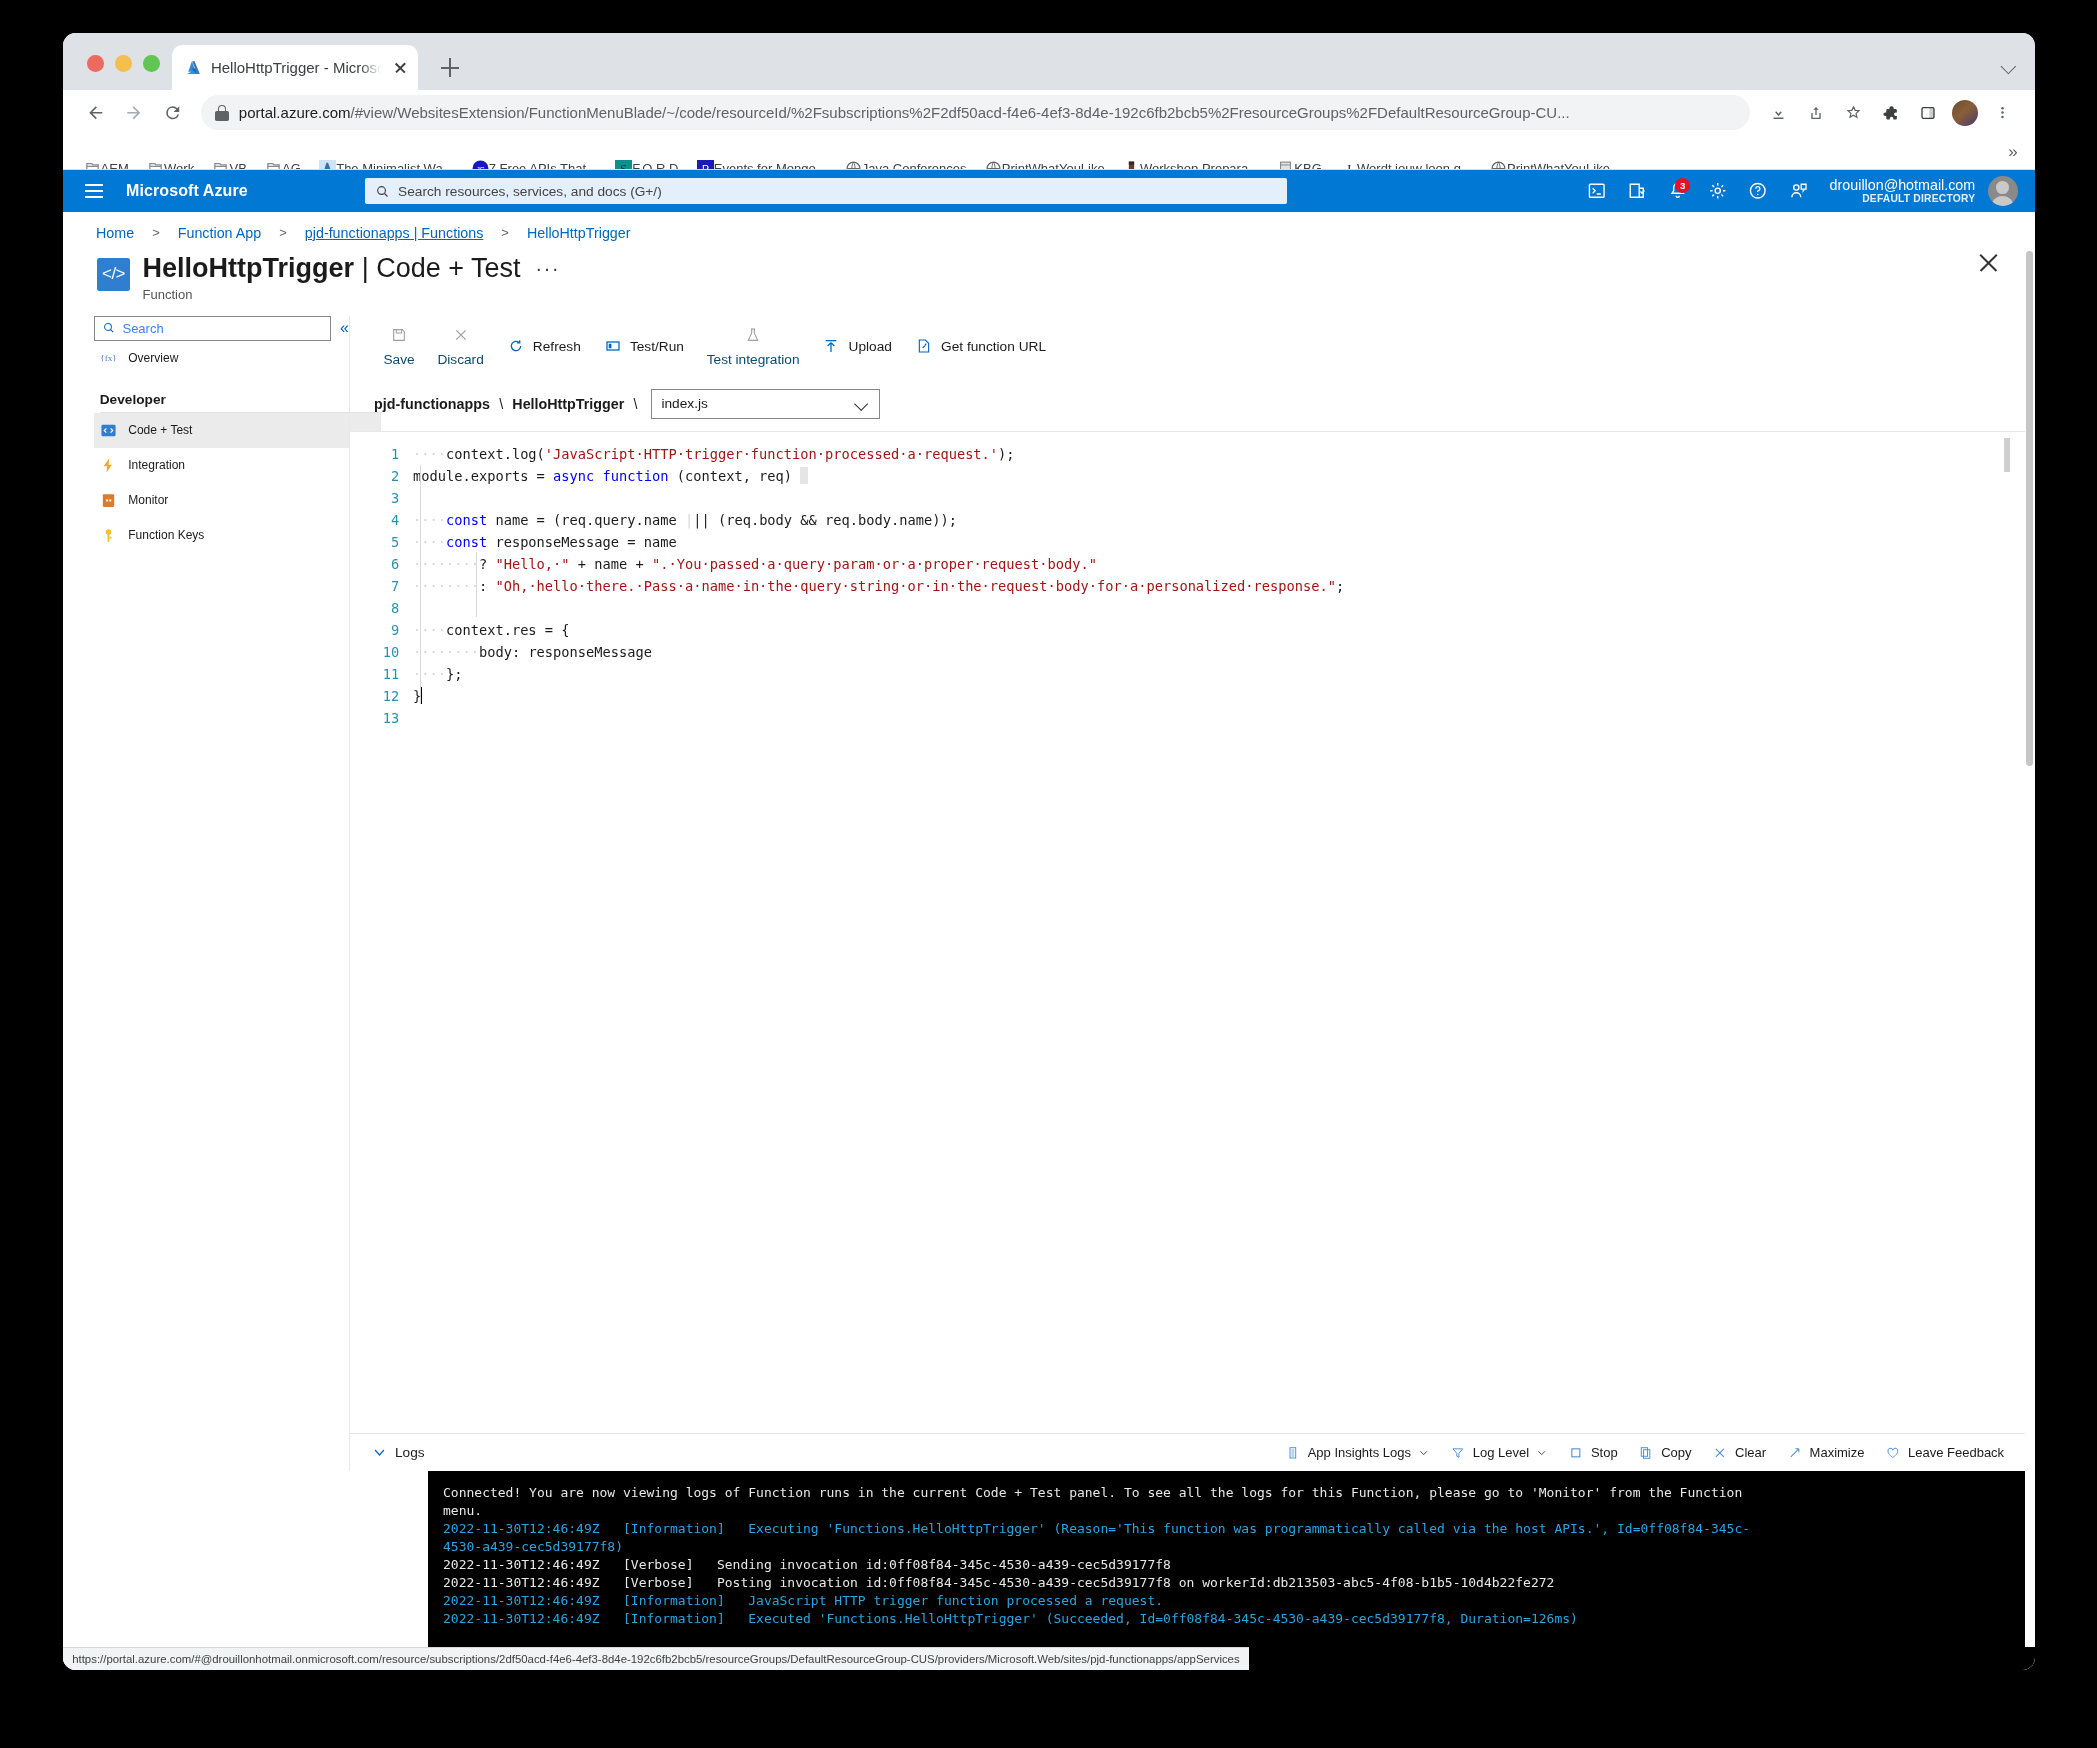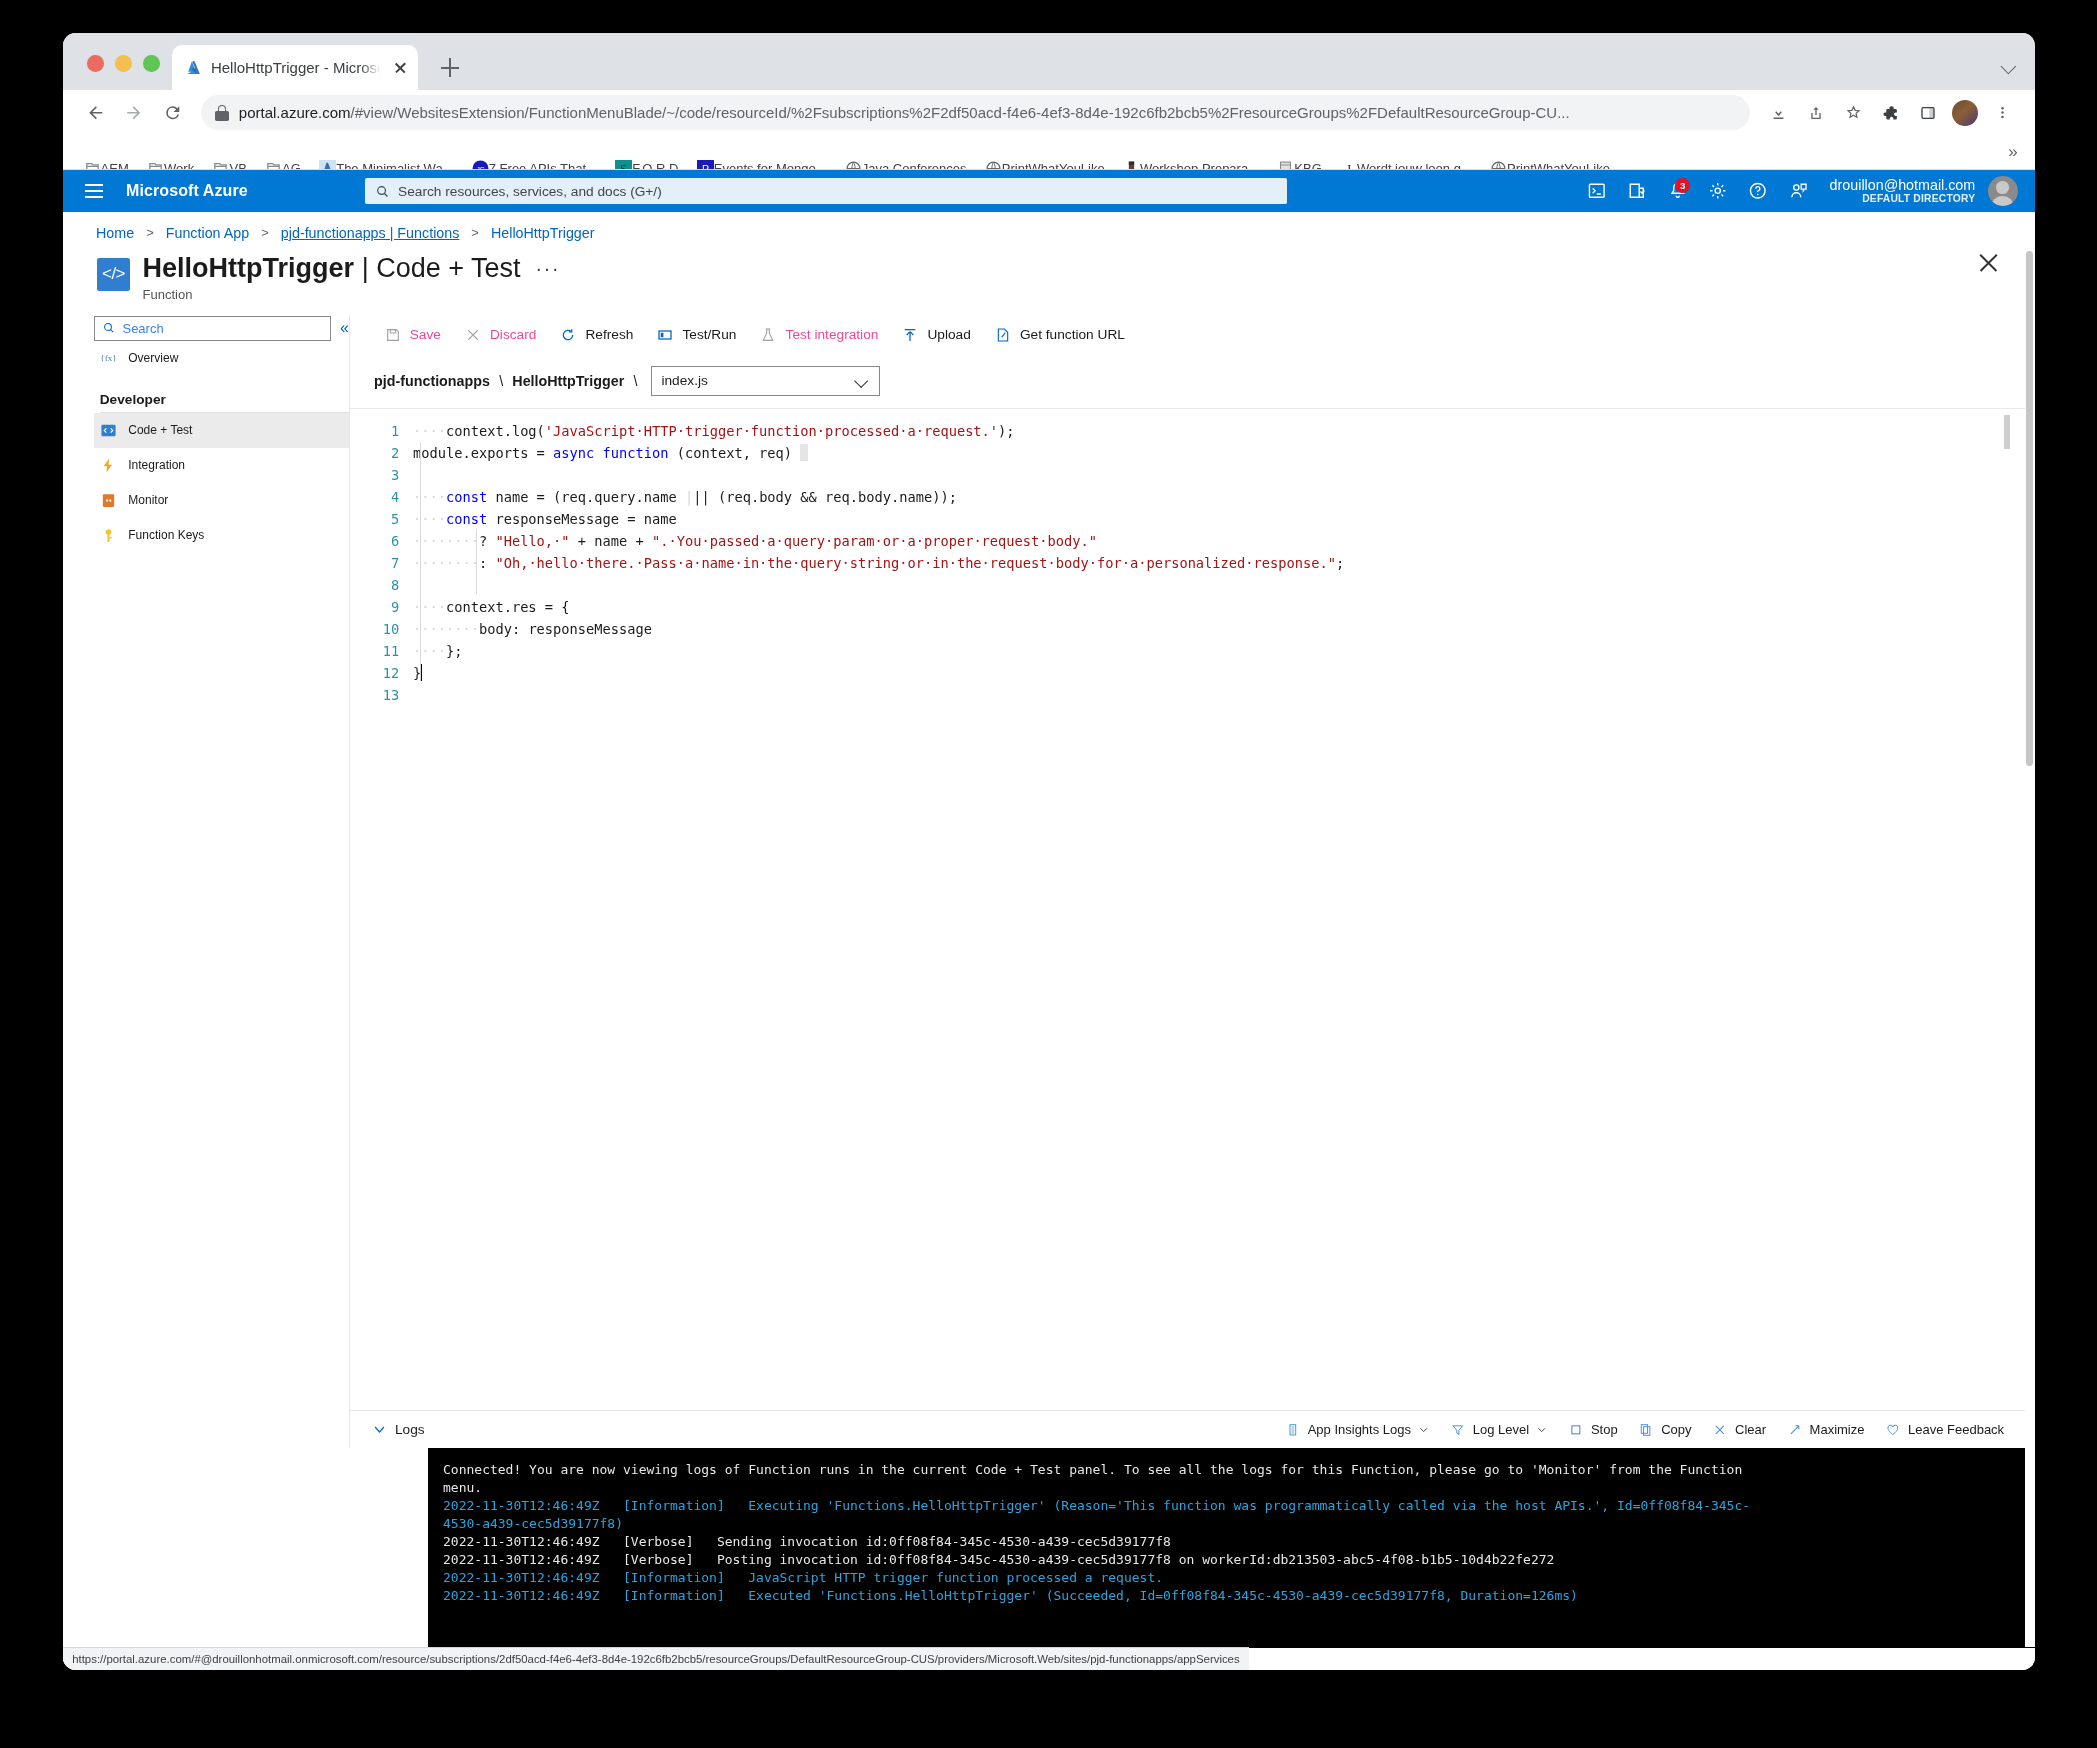--- a/index.html
+++ b/index.html
@@ -145,21 +145,21 @@
   }
   .az-account { display:flex; flex-direction:column; align-items:flex-end; margin-left: 9.2px; line-height:1.18; }
   .az-account .em { color:#fff; font-size:14.3px; }
   .az-account .dir { color:#e6f0fa; font-size:10.3px; font-weight:700; letter-spacing:0.2px; }
   .az-avatar { width: 30px; height: 30px; border-radius: 50%; background:#8a8a8a; margin-left: 9.2px; position:relative; overflow:hidden; }
   .az-avatar::before { content:""; position:absolute; left:8.6px; top:5.2px; width:12.6px; height:12.6px; border-radius:50%; background:#c9c9c9; }
   .az-avatar::after { content:""; position:absolute; left:3.4px; top:19.5px; width:23px; height:16px; border-radius:11.4px 11.4px 0 0; background:#c9c9c9; }
 
   
   .blade { background: #fff; height: 1476px; position: relative; }
-  .breadcrumb { display:flex; align-items:center; gap: 12px; padding: 12.6px 0 0 33px; font-size: 14.3px; }
+  .breadcrumb { display:flex; align-items:center; gap: 18px; padding: 12.6px 0 0 33px; font-size: 14.3px; }
   .crumb { color: #0066c0; }
   .crumb.link-ul { text-decoration: underline; }
   .crumb.last { color: #0066c0; }
   .crumb-sep { color:#666; font-size: 13px; }
 
   .blade-title-row { display:flex; align-items:flex-start; padding: 12.6px 0 0 34px; position:relative; }
   .blade-icon {
     width: 33px; height: 33px; background: #2f7ed0; border-radius: 2.3px;
     display:flex; align-items:center; justify-content:center; margin-top: 4.6px; flex:0 0 auto;
   }
@@ -199,21 +199,21 @@
   .side-divider { height: 0.6px; background: #e1e1e1; width: 282px; margin-left: 5.7px; }
   .ico-box { width: 18.3px; height: 18.3px; flex:0 0 auto; display:flex; align-items:center; justify-content:center; }
 
   
   .content { flex: 1 1 auto; border-left: 0.6px solid #e8e8e8; min-width: 0; }
   .cmdbar { display:flex; align-items:center; gap: 0; padding: 4.6px 0 5.7px 22px; }
   .cmd {
     display:flex; align-items:center; gap: 8px; padding: 5.7px 11.4px;
     font-size: 13.7px; color: #1b1b1b; white-space: nowrap;
   }
-  .cmd.disabled { color: #ec4899; }
+  .cmd.disabled { color: #0c4a6e; flex-direction: column; }
   .cmd .g { width: 18.3px; height: 18.3px; flex:0 0 auto; display:flex; align-items:center; justify-content:center; }
 
   .filebar { display:flex; align-items:center; gap: 9.2px; padding: 10.3px 0 8px 24px; }
   .filebar .seg { font-size: 14.3px; font-weight: 700; color:#1b1b1b; }
   .filebar .slash { font-size: 14.3px; color:#1b1b1b; }
   .file-select {
     margin-left: 4.6px; width: 229px; height: 30px; border:0.6px solid #8a8886;
     background:#fff; display:flex; align-items:center; padding: 0 9.2px;
     font-size: 13.7px; color:#1b1b1b; position:relative;
   }

